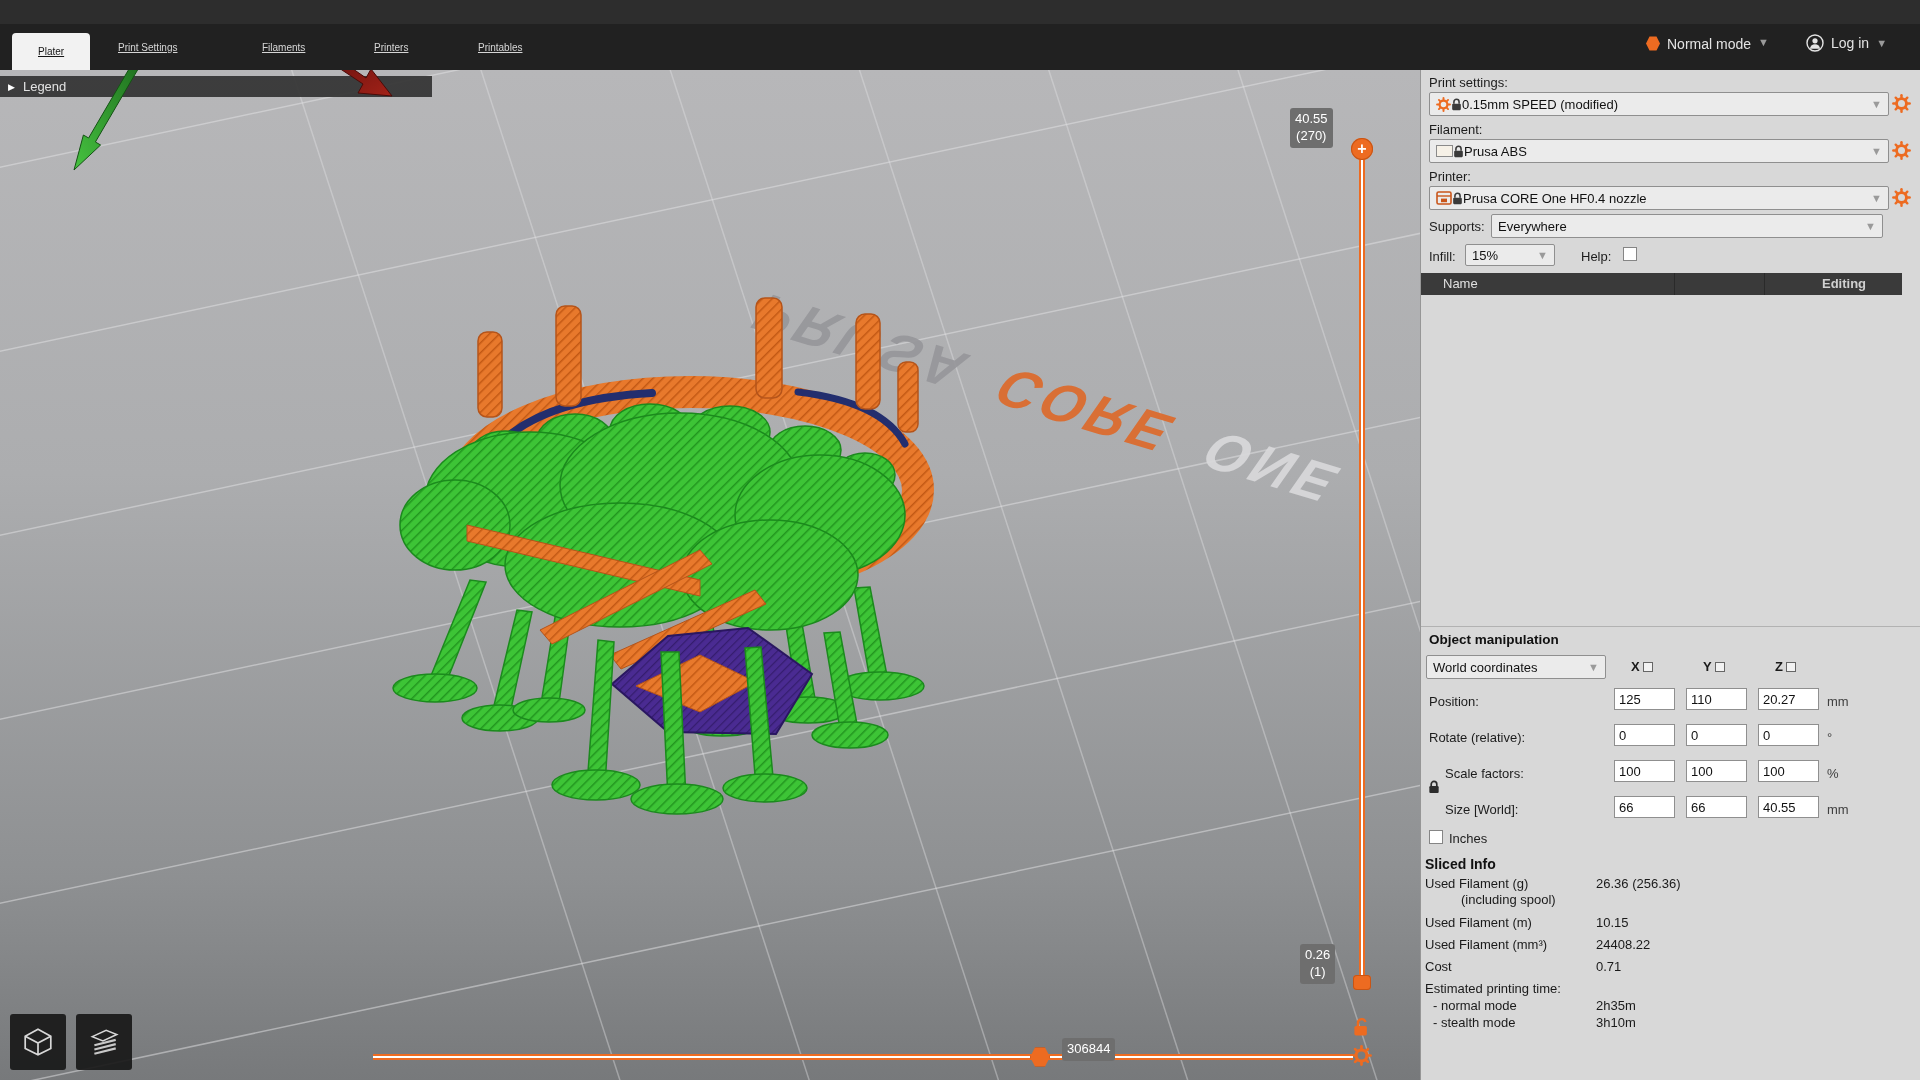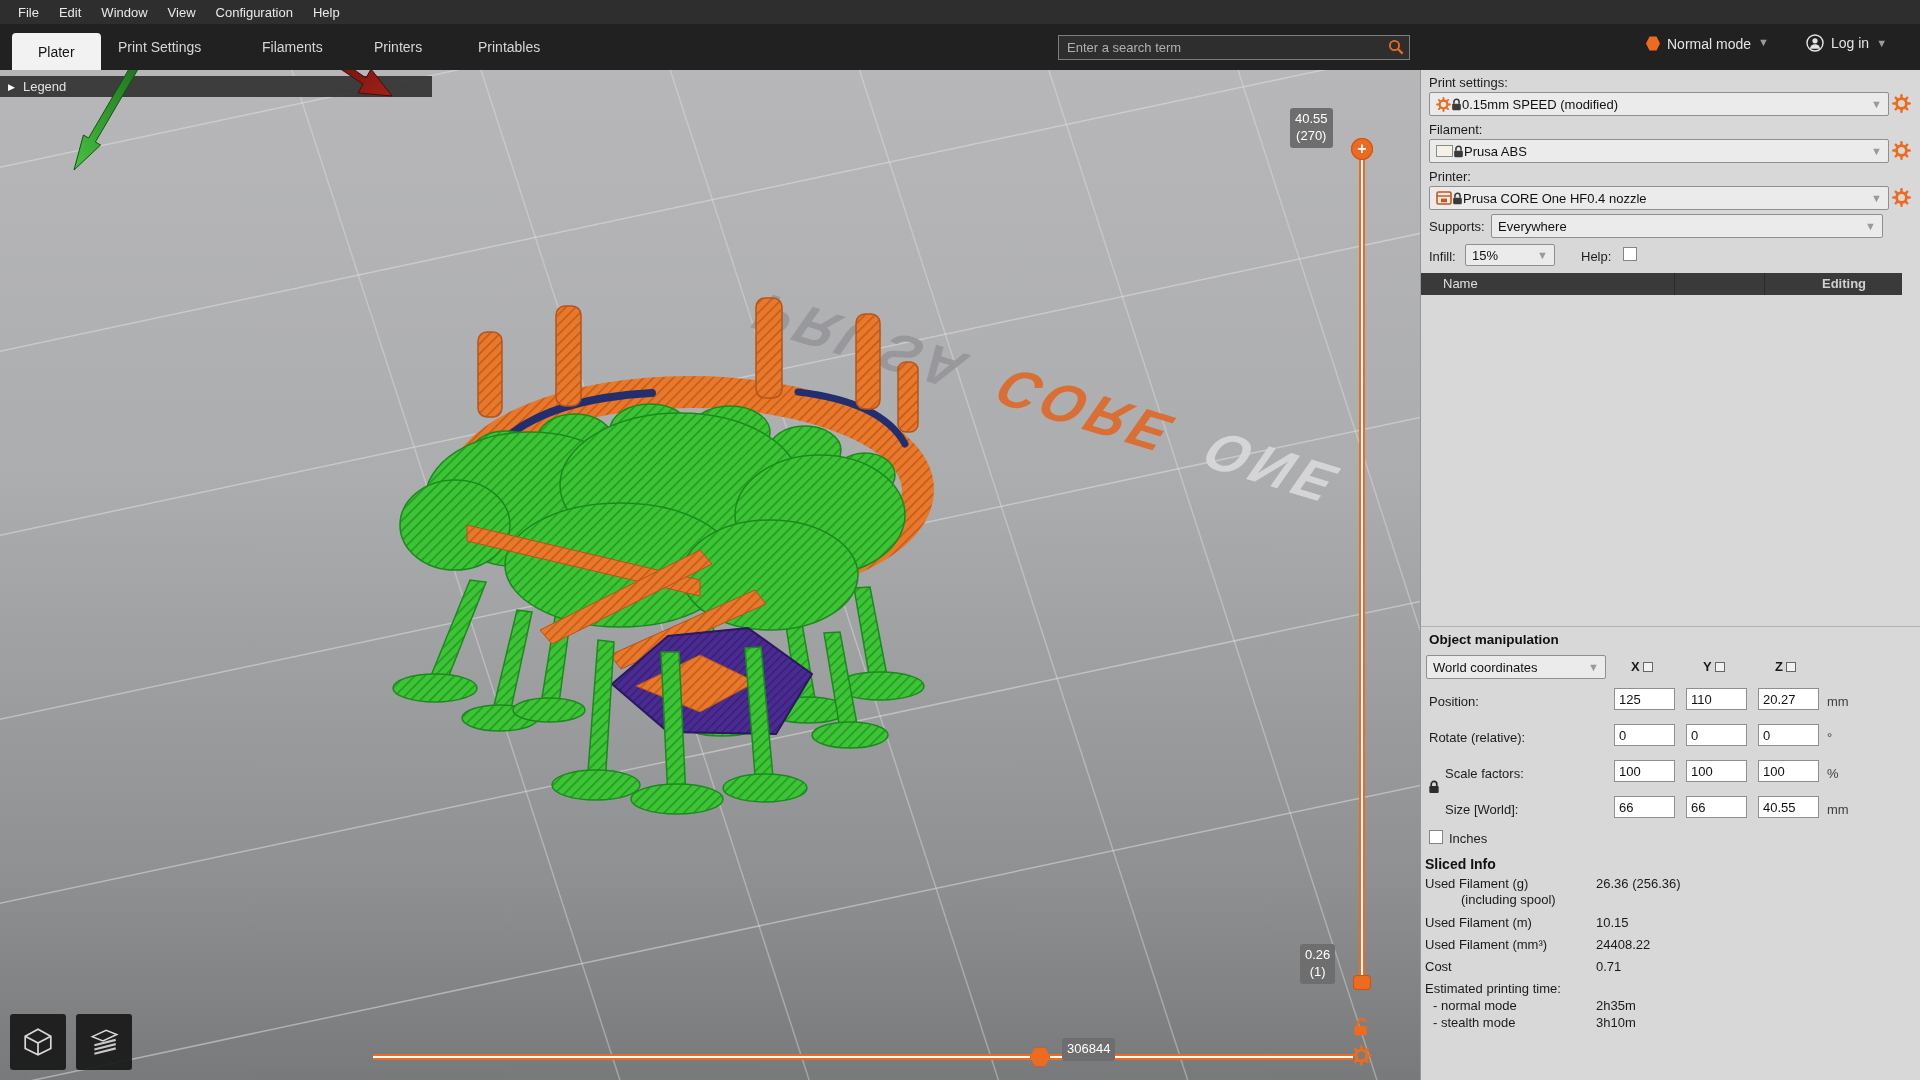--- a/index.html
+++ b/index.html
@@ -9,21 +9,21 @@
        font-family:"Liberation Sans",sans-serif;-webkit-font-smoothing:antialiased;}
   .app{position:relative;width:1920px;height:1080px;}
 
   
   .menubar{position:absolute;top:0;left:0;right:0;height:24px;background:#2e2e2e;
            display:flex;align-items:center;padding-left:8px;z-index:30;}
   .menubar span{color:#e9e9e9;font-size:13px;padding:0 10px;cursor:default;}
 
   
   .tabbar{position:absolute;top:24px;left:0;right:0;height:46px;background:#212121;z-index:30;}
-  .tab{position:absolute;top:0;height:46px;display:flex;align-items:center;color:#d6d6d6;font-size:14px;}
+  .tab{position:absolute;top:0;height:46px;display:flex;align-items:center;color:#d6d6d6;font-size:10px;text-decoration:underline;}
   .tab.active{top:9px;height:37px;background:#f2f2f2;color:#141414;border-radius:4px 4px 0 0;padding:0 26px;}
   #tab-print-settings{left:118px;} #tab-filaments{left:262px;} #tab-printers{left:374px;} #tab-printables{left:478px;}
   .search-box{position:absolute;left:1058px;top:11px;width:352px;height:25px;}
   .search-box input{width:100%;height:100%;background:#2e2e2e;border:1px solid #7d7d7d;color:#cccccc;
                     font-size:13px;padding:0 28px 0 8px;font-family:inherit;}
   .search-box input::placeholder{color:#b0b0b0;}
   .search-icon{position:absolute;right:6px;top:4px;width:16px;height:16px;color:var(--accent);}
   .mode-sel{position:absolute;left:1646px;top:12px;display:flex;align-items:flex-start;gap:7px;color:#e4e4e4;font-size:14px;}
   .hexagon{width:14px;height:15px;background:var(--accent);
            clip-path:polygon(25% 3%,75% 3%,100% 50%,75% 97%,25% 97%,0% 50%);}
@@ -151,42 +151,28 @@
     <symbol id="printer" viewBox="0 0 16 14">
       <rect x="1" y="1" width="14" height="12" rx="1.5" fill="none" stroke="currentColor" stroke-width="1.6"></rect>
       <line x1="1" y1="5" x2="15" y2="5" stroke="currentColor" stroke-width="1.4"></line>
       <rect x="5" y="7.6" width="6" height="3.6" fill="currentColor"></rect>
     </symbol>
   </defs>
 </svg>
 
 <div class="app">
 
-  <div class="menubar">
-    <span>File</span>
-    <span>Edit</span>
-    <span>Window</span>
-    <span>View</span>
-    <span>Configuration</span>
-    <span>Help</span>
-  </div>
 
   <div class="tabbar">
     <div class="tab active" id="tab-plater" style="left:12px">Plater</div>
     <div class="tab" id="tab-print-settings">Print Settings</div>
     <div class="tab" id="tab-filaments">Filaments</div>
     <div class="tab" id="tab-printers">Printers</div>
     <div class="tab" id="tab-printables">Printables</div>
 
-    <div class="search-box">
-      <input type="text" placeholder="Enter a search term" style="">
-      <svg class="use-ic search-icon">
-          <use href="#mag"></use>
-        </svg>
-    </div>
 
     <div class="mode-sel">
       <span class="hexagon"></span>
       <span>Normal mode</span>
       <span class="chev">▼</span>
     </div>
     <div class="login-sel">
       <svg class="use-ic person">
           <use href="#person"></use>
         </svg>

